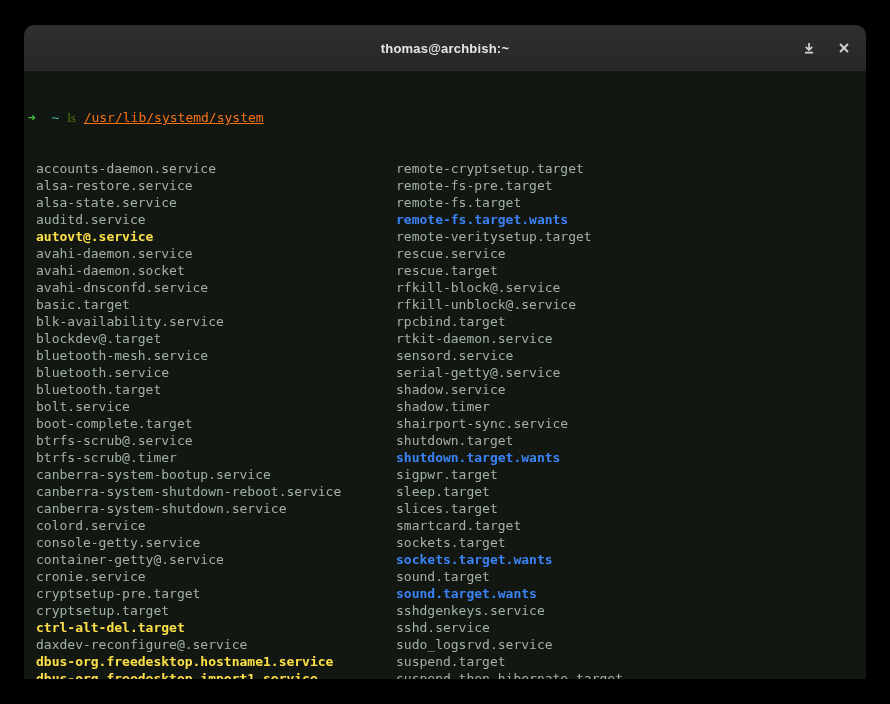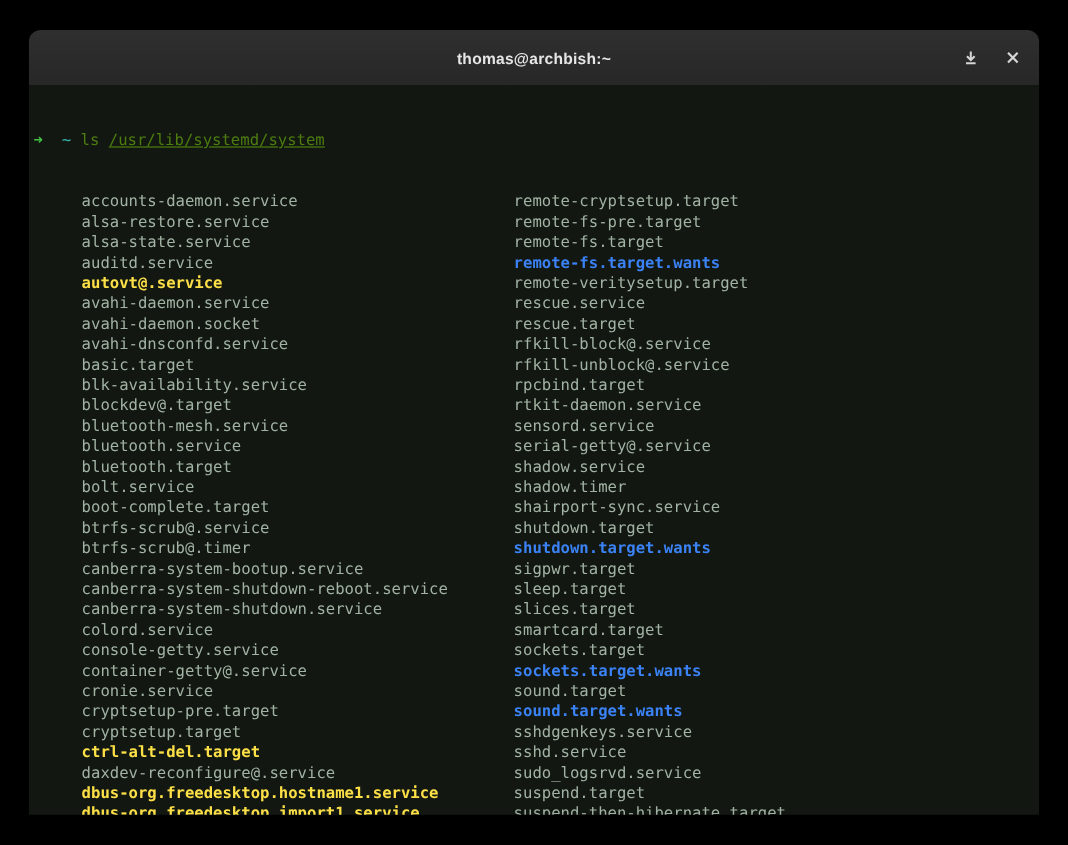--- a/index.html
+++ b/index.html
@@ -51,23 +51,23 @@
     background: #121811;
     padding: 4px 0 0 4px;
     box-sizing: border-box;
     font-size: 13px;
     line-height: 17px;
     white-space: pre;
   }
   .prompt-line { height: 17px; }
   .p-arrow  { color: #43c243; font-weight: bold; font-family: "DejaVu Sans Mono", "DejaVu Sans", monospace; }
   .p-cwd    { color: #38b8b0; }
-  .p-cmd    { color: #4d7c0f; }
-  .p-arg    { color: #4d7c0f; text-decoration: underline; margin-top: 16px; }
-  .row { height: 17px; padding-left: 8px; margin-left: 32px; }
+  .p-cmd    { color: #4d7c0f; font-family: Liberation Serif, serif; }
+  .p-arg    { color: #f97316; text-decoration: underline; margin-top: 16px; }
+  .row { height: 17px; padding-left: 8px; }
   .cell-left {
     display: inline-block;
     width: 360px;
     vertical-align: top;
   }
   .t-file    { color: #a2b2a4; }
   .t-symlink { color: #fde047; font-weight: bold; }
   .t-dir     { color: #3b82f6; font-weight: bold; }
 </style>
 </head>

